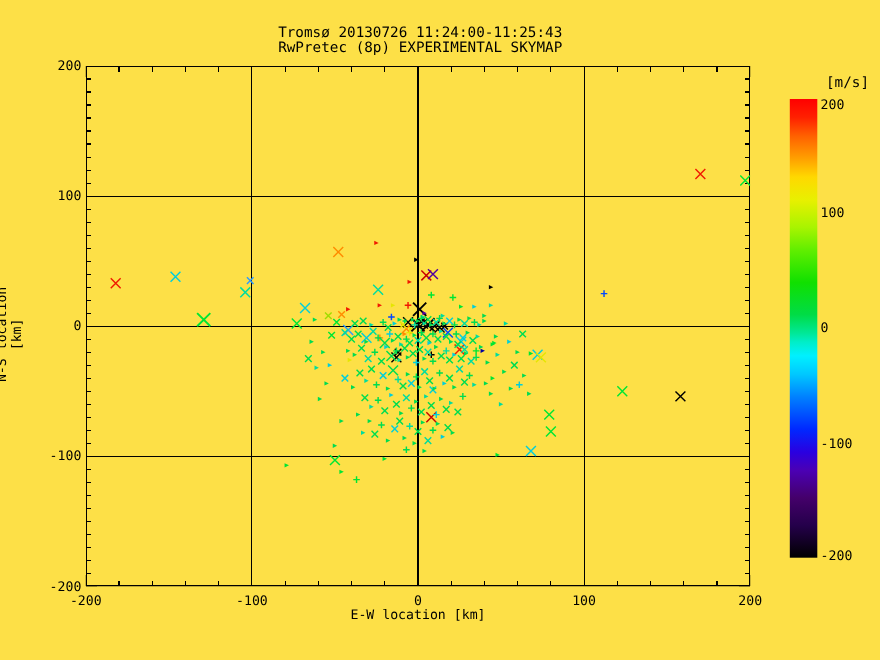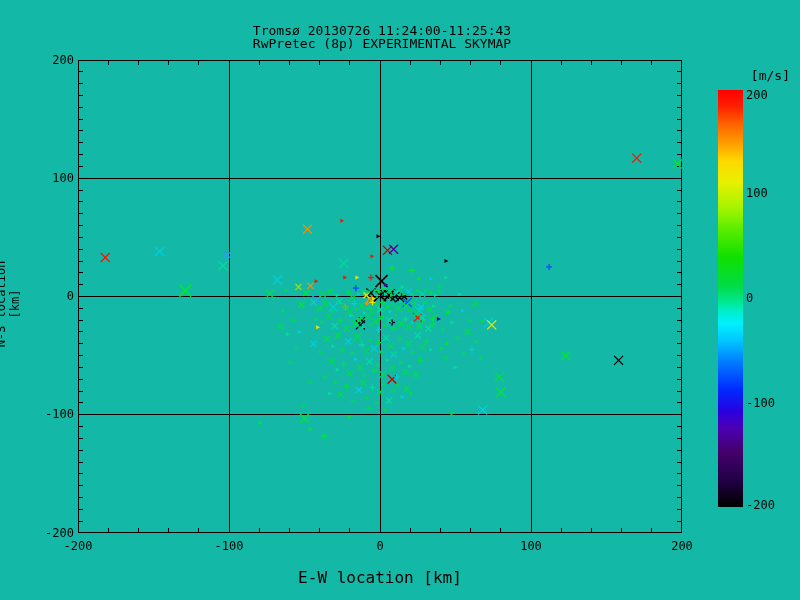--- a/index.html
+++ b/index.html
@@ -1,26 +1,26 @@
 <!DOCTYPE html>
 <html><head>
 <meta charset="utf-8">
 <style>
   html,body{margin:0;padding:0;background:#ffffff;}
-  #screen{position:relative;width:800px;height:600px;background:#14b8a6;overflow:hidden;
+  #screen{position:relative;width:800px;height:600px;background:#fde047;overflow:hidden;
           font-family:"DejaVu Sans Mono", monospace;color:#000;}
   .title{position:absolute;width:800px;text-align:center;font-size:13px;line-height:13px;
          left:-18px;letter-spacing:0px;}
   #title1{top:24px;}
   #title2{top:37px;}
   #plot{position:absolute;left:78px;top:60px;width:604px;height:473px;}
   #plot svg{position:absolute;left:0;top:0;}
   .ylab{position:absolute;width:36px;text-align:right;font-size:12px;line-height:12px;left:38px;}
   .xlab{position:absolute;width:60px;text-align:center;font-size:12px;line-height:12px;top:540px;}
-  #xtitle{position:absolute;top:568px;left:280px;width:200px;text-align:center;font-size:16px;}
+  #xtitle{position:absolute;top:552px;left:280px;width:200px;text-align:center;font-size:12px;}
   #ytitle{position:absolute;left:-47px;top:290px;width:110px;text-align:center;font-size:12px;
           transform:rotate(-90deg);transform-origin:center center;}
   #colorbar{position:absolute;left:718px;top:90px;width:25px;height:417px;
     background:linear-gradient(to top,
       #000000 0%, #24004a 7%, #44006a 13%, #4b00b4 19%, #2a00e0 23%,
       #0028ff 28%, #0080ff 35%, #00c8ff 40%, #00f0ff 44%, #00eec8 47%,
       #00e896 49%, #00dc46 53%, #10e000 60%, #60ee00 67%, #a8f400 72%,
       #e8f000 78%, #ffd800 83%, #ffa000 87%, #ff6000 92%, #ff2000 96%, #ff0000 100%);}
   .cblab{position:absolute;left:746px;width:44px;font-size:12px;line-height:12px;text-align:left;}
   #cbunit{position:absolute;left:740px;top:68px;width:50px;font-size:13px;text-align:right;}

